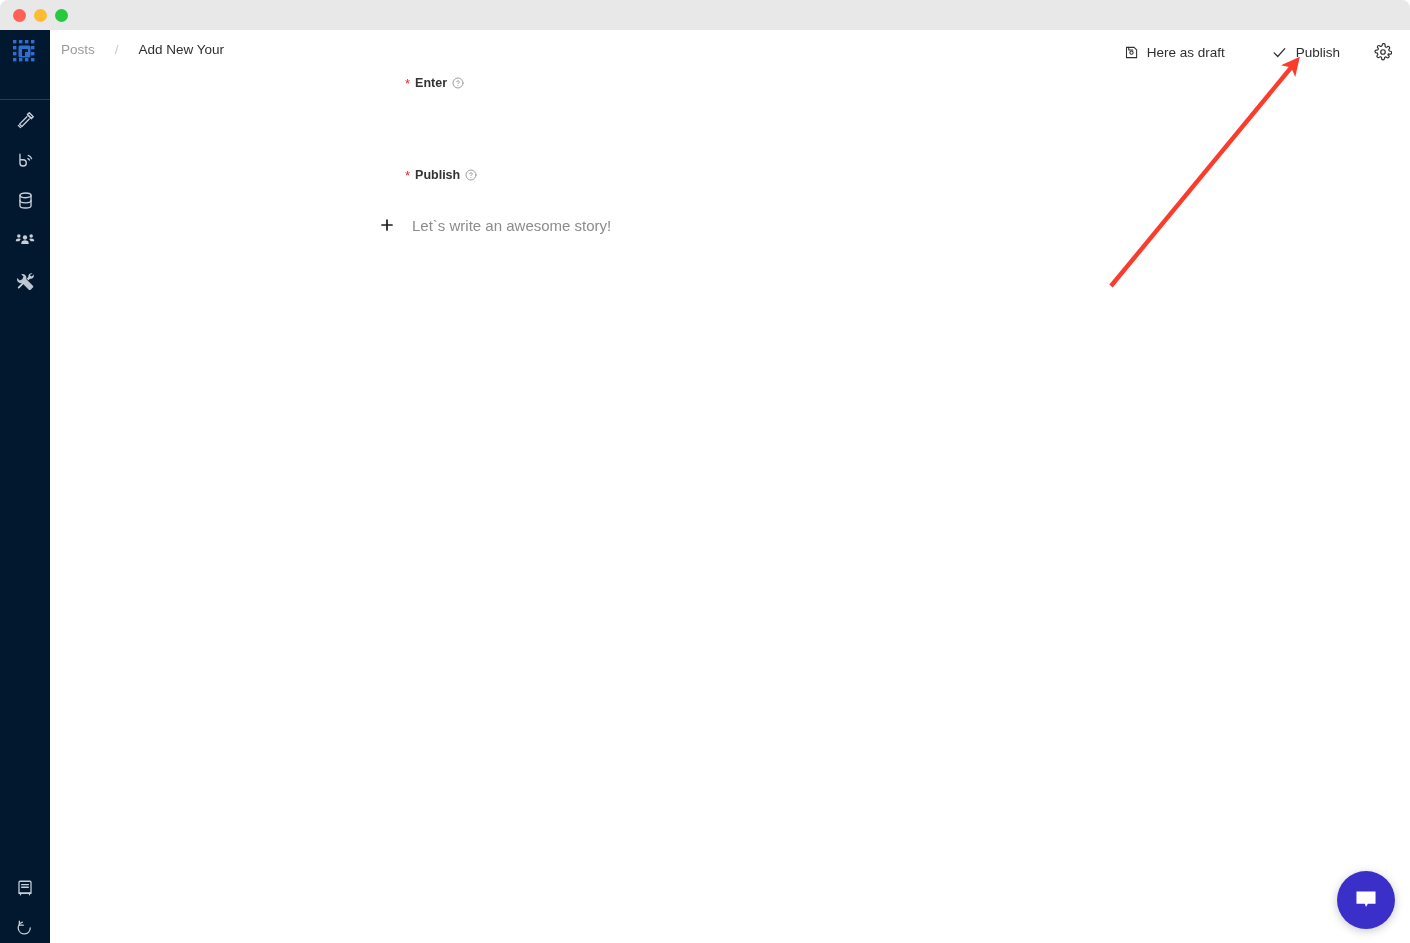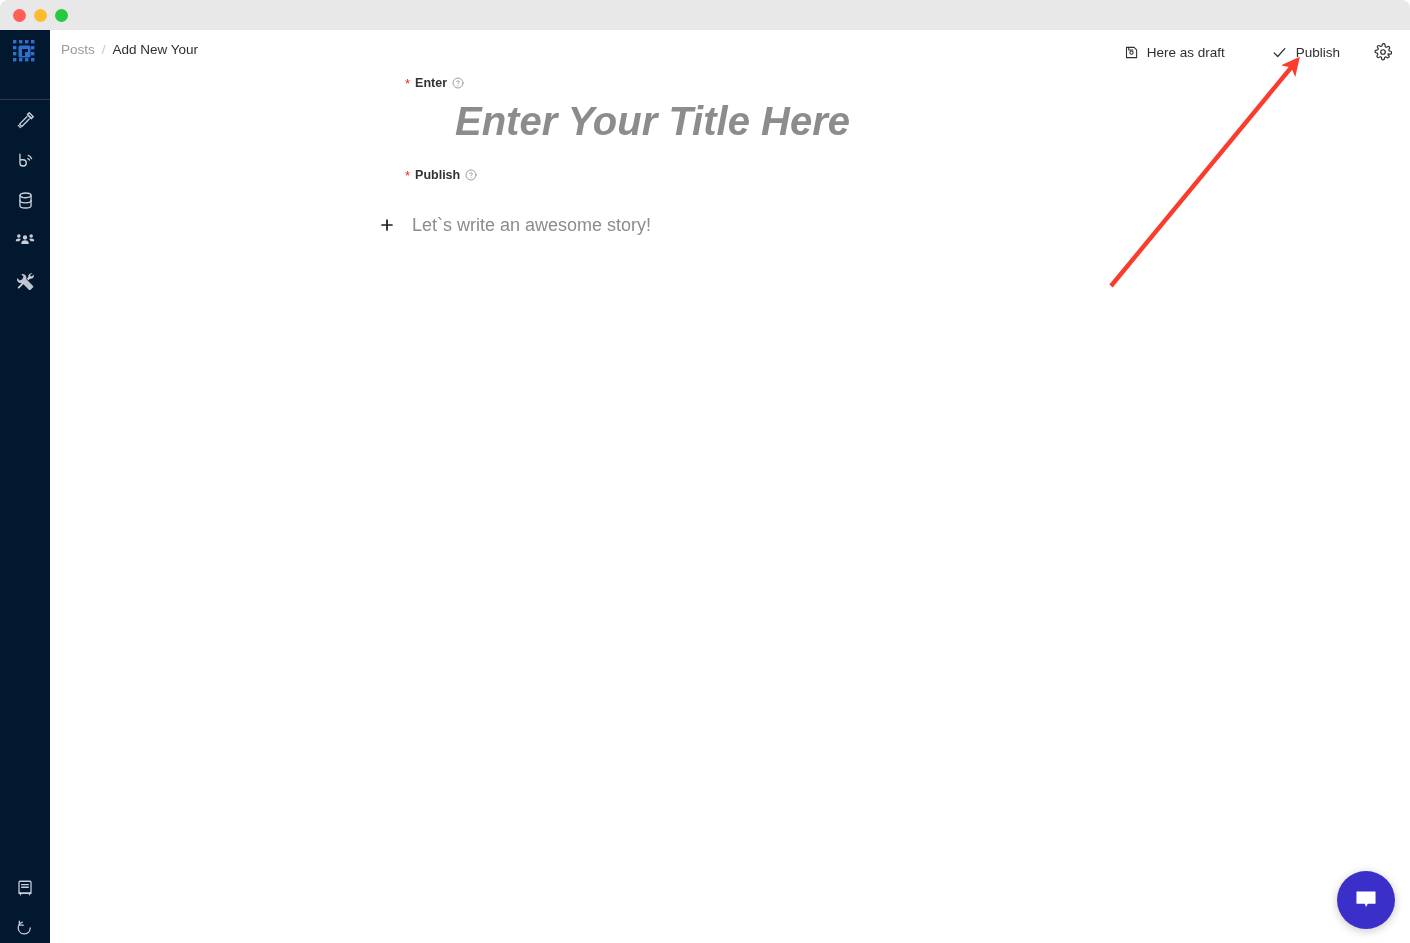--- a/index.html
+++ b/index.html
@@ -54,21 +54,21 @@
   .side-icon svg { display:block; }
 
   
   #topbar {
     position:absolute; left:50px; top:30px;
     width:1360px; height:43px;
     background:#ffffff;
   }
   #breadcrumb {
     position:absolute; left:11px; top:12px;
-    display:flex; align-items:center; gap:7px;
+    display:flex; align-items:center; gap:20px;
     font-size:13.5px;
     white-space:nowrap;
   }
   #breadcrumb .crumb-parent { color:#9a9a9a; cursor:pointer; }
   #breadcrumb .crumb-sep    { color:#c8c8c8; }
   #breadcrumb .crumb-current{ color:#2f2f2f; }
 
   #toolbar-actions {
     position:absolute; right:14px; top:9px;
     display:flex; align-items:center; gap:0px;
@@ -124,21 +124,21 @@
     position:absolute; left:328px; top:127px;
     width:900px; height:50px;
     display:flex; align-items:center; gap:16px;
   }
   #content-add-block-button {
     background:transparent; border:none; cursor:pointer;
     display:flex; align-items:center; justify-content:center;
     width:18px; height:18px; padding:0;
   }
   #content-placeholder {
-    font-size:18px; color:#8c8c8c;
+    font-size:15px; color:#8c8c8c;
     font-family:"Liberation Sans", sans-serif;
     cursor:text;
   }
 
   
   #annotation-arrow {
     position:absolute; left:1080px; top:30px;
     width:260px; height:280px;
     pointer-events:none;
   }
@@ -297,21 +297,20 @@
   <div class="field-label" id="title-label">
     <span class="req-star">*</span>
     <span>Enter</span>
     <svg class="help-icon" width="12" height="12" viewBox="0 0 24 24" fill="none" stroke="#9a9a9a" stroke-width="1.9" stroke-linecap="round" stroke-linejoin="round">
       <circle cx="12" cy="12" r="10"></circle>
       <path d="M9.3 9.3a2.8 2.8 0 0 1 5.4.9c0 1.9-2.8 2.8-2.8 2.8"></path>
       <path d="M12 17.2h.01"></path>
     </svg>
   </div>
 
-  <input id="title-input" type="text" placeholder="Enter Your Title Here" style="">
 
   <div class="field-label" id="content-label">
     <span class="req-star">*</span>
     <span>Publish</span>
     <svg class="help-icon" width="12" height="12" viewBox="0 0 24 24" fill="none" stroke="#9a9a9a" stroke-width="1.9" stroke-linecap="round" stroke-linejoin="round">
       <circle cx="12" cy="12" r="10"></circle>
       <path d="M9.3 9.3a2.8 2.8 0 0 1 5.4.9c0 1.9-2.8 2.8-2.8 2.8"></path>
       <path d="M12 17.2h.01"></path>
     </svg>
   </div>

